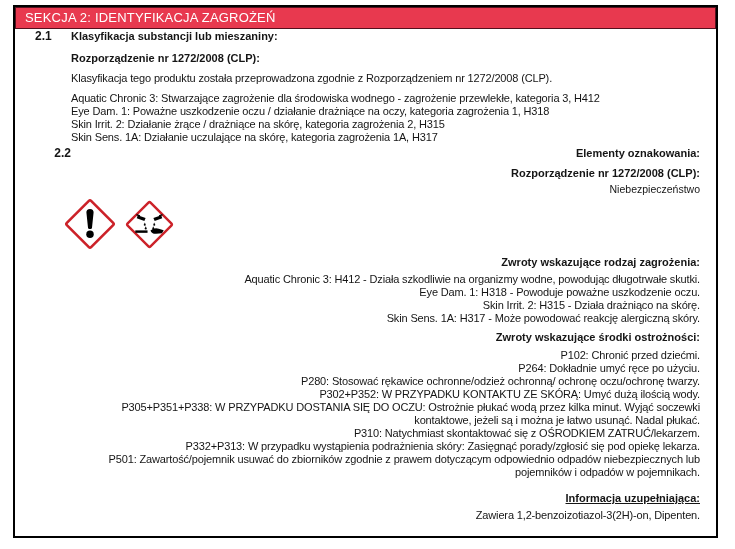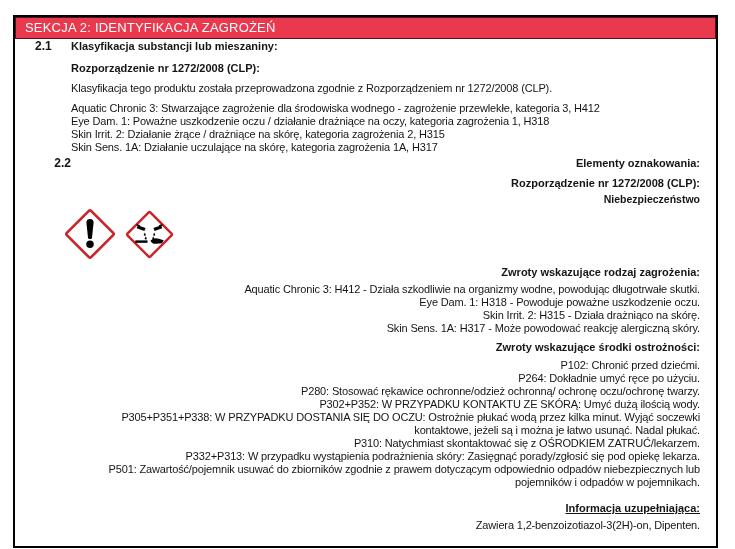--- a/index.html
+++ b/index.html
@@ -2,21 +2,21 @@
 <html><head>
 <meta charset="utf-8">
 <style>
   html,body { margin:0; padding:0; }
   body {
     width:735px; height:549px; background:#fff; position:relative;
     font-family:"Liberation Sans", sans-serif; color:#151515;
     -webkit-font-smoothing:antialiased;
   }
   .doc {
-    position:absolute; left:13px; top:15px; width:705px; height:533px;
+    position:absolute; left:13px; top:5px; width:705px; height:533px;
     border:2px solid #000; box-sizing:border-box; background:#fff; overflow:hidden;
   }
   .hdr {
     border:1px solid #55101e; color:#fff;
     font-size:13px; line-height:14px; padding:3px 8px 3px 9px;
     letter-spacing:.2px;
   }
   .sec { display:flex; }
   .sec1 { }
   .sec2 { margin-top:2px;text-align:right; }
@@ -29,21 +29,21 @@
   .h-hazard { margin-top:5px; }
   .h-prec { margin-top:5px; }
   .h-info { margin-top:12px;text-decoration:underline; }
   .h-subst { margin-top:19px; }
   .line, .body { font-size:11px; line-height:13px; letter-spacing:-.15px; }
   .intro { margin-top:7px; }
   .class-lines { margin-top:7px; }
   .hazard-lines { margin-top:4px; }
   .prec-lines { margin-top:5px; }
   .zawiera { margin-top:4px; }
-  .signal { margin-top:3px; font-weight:bold; font-size:10.5px; line-height:12px; }
+  .signal { margin-top:3px; font-weight:normal; font-size:10.5px; line-height:12px; }
   .pictos { display:flex; align-items:center; gap:9px; margin:3px 0 0 -7px; height:52px; }
   .picto { display:block; }
   .diamond { fill:#fff; stroke:#cc2229; stroke-width:5; }
 </style>
 </head>
 <body>
 
 <div class="doc">
 
   <div class="hdr" style="background: rgb(232, 57, 79); border-color: rgb(85, 16, 30);">

